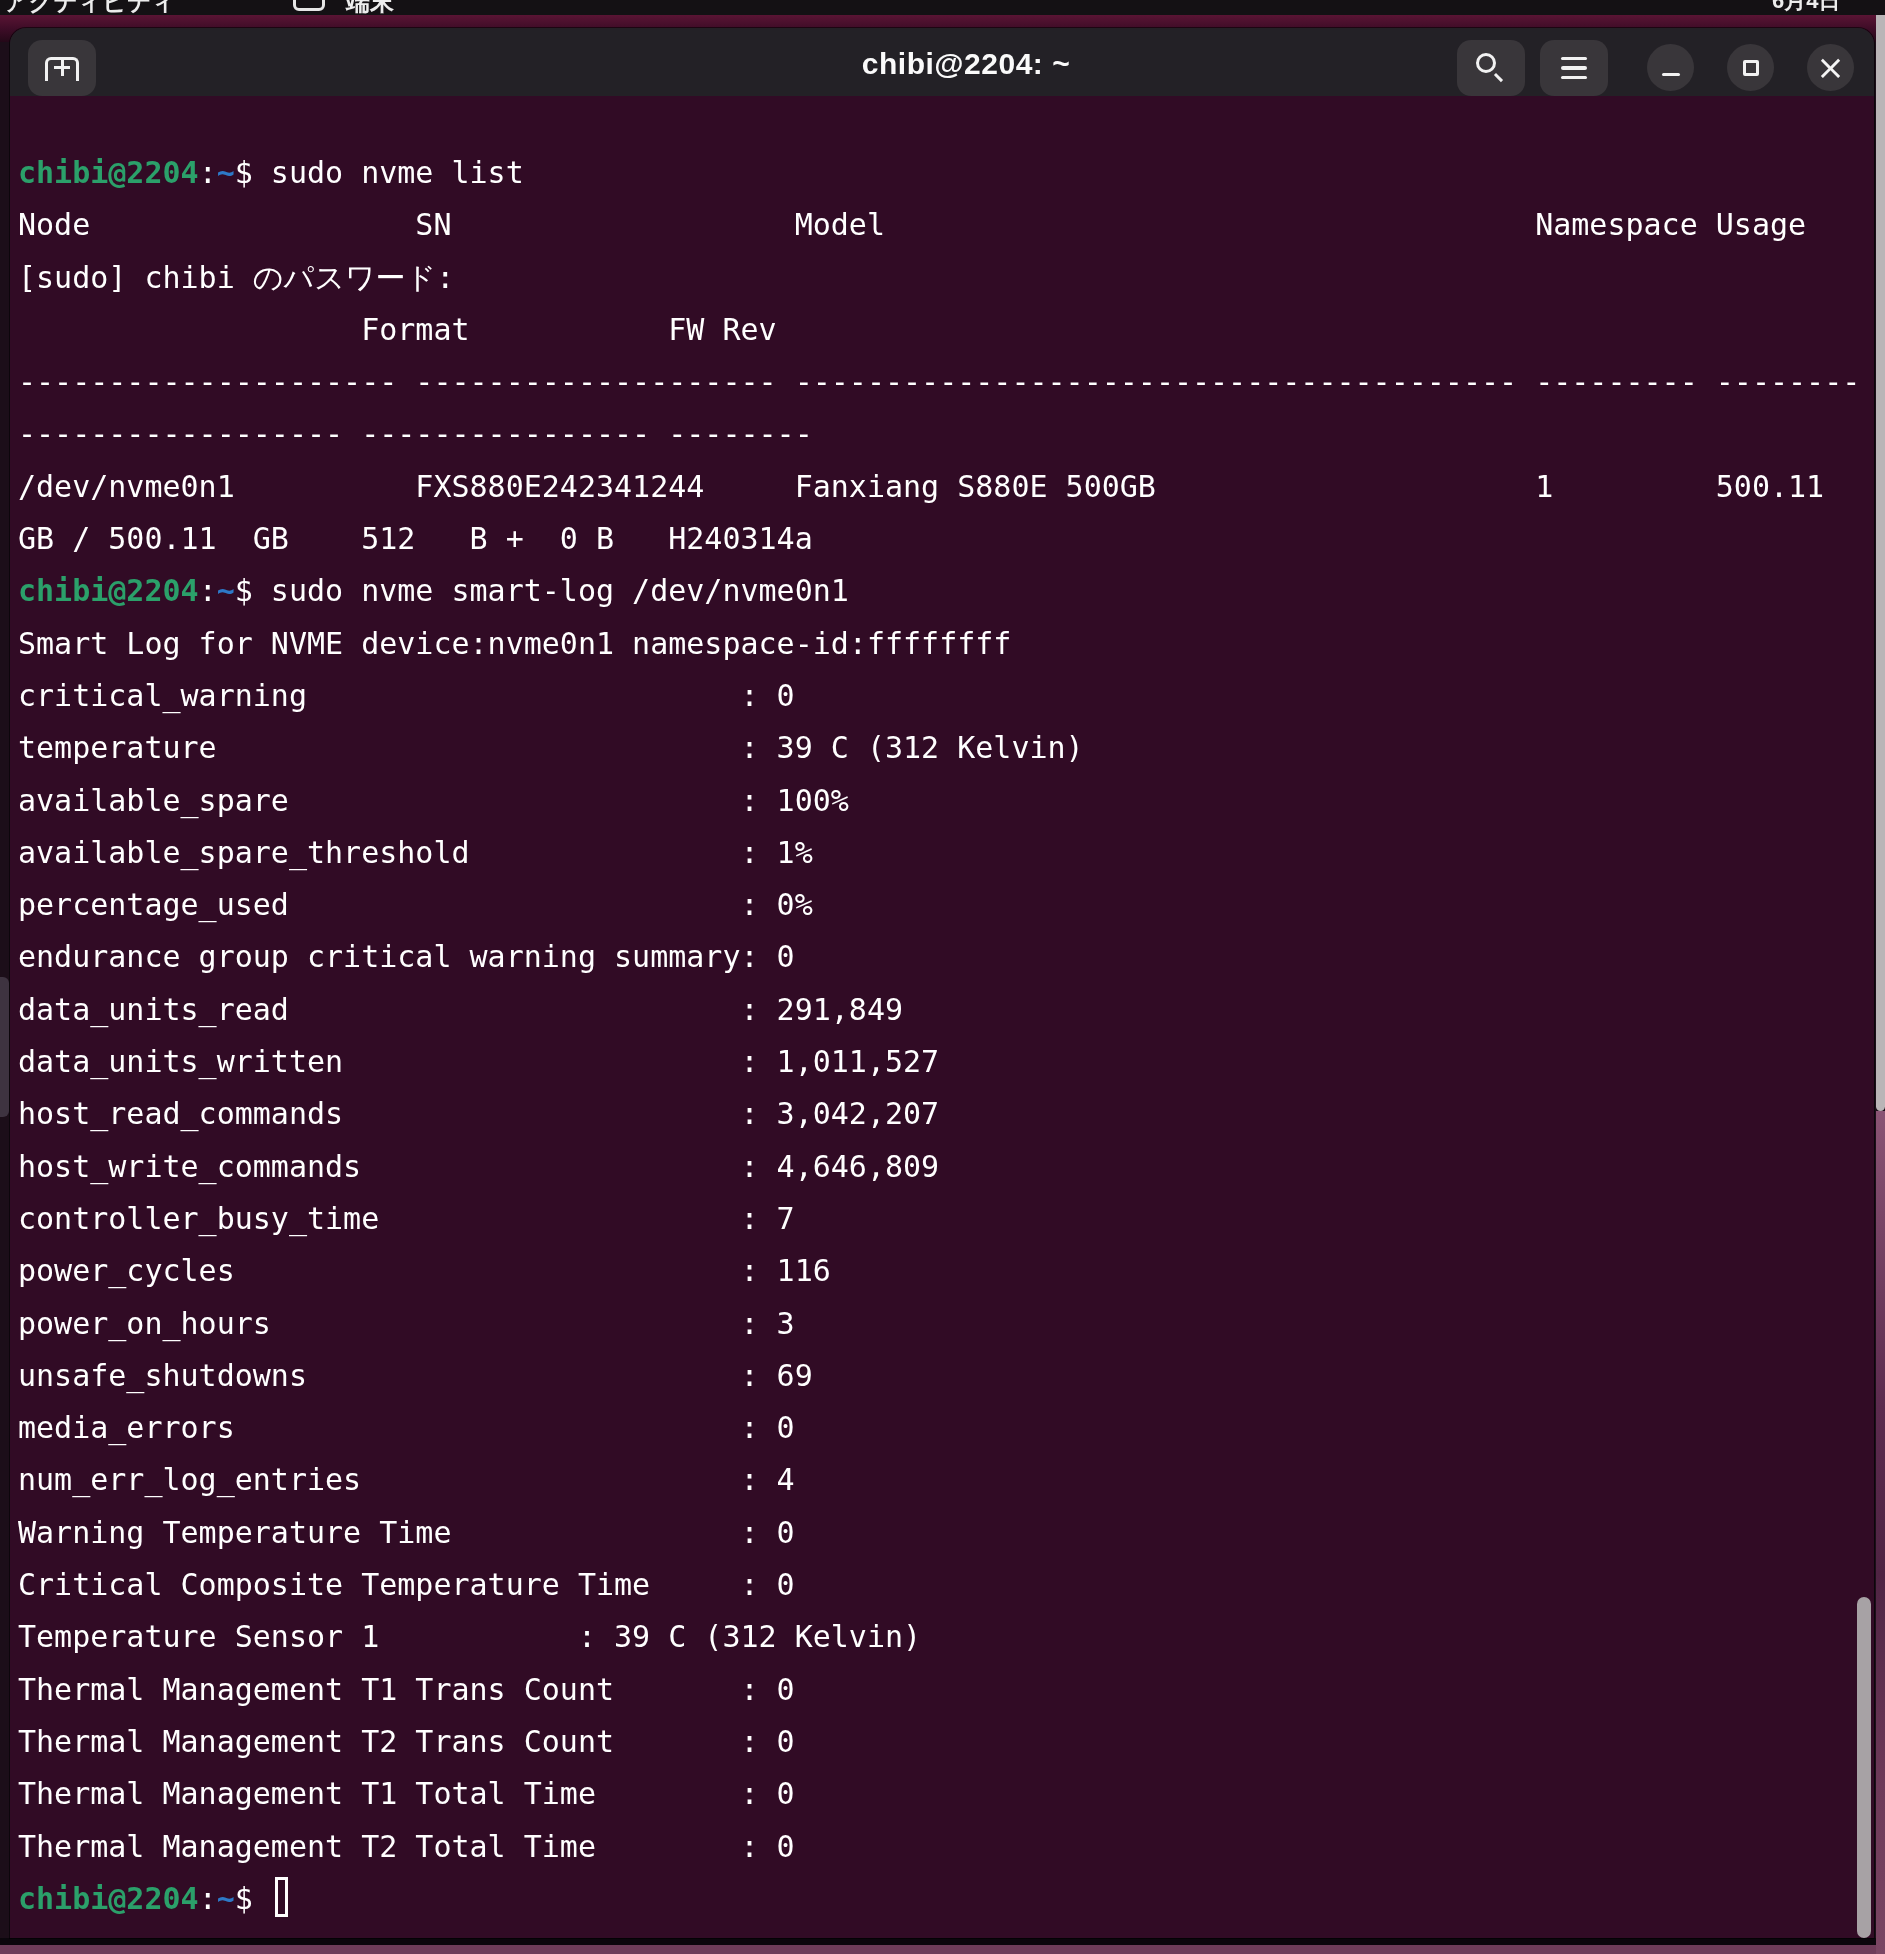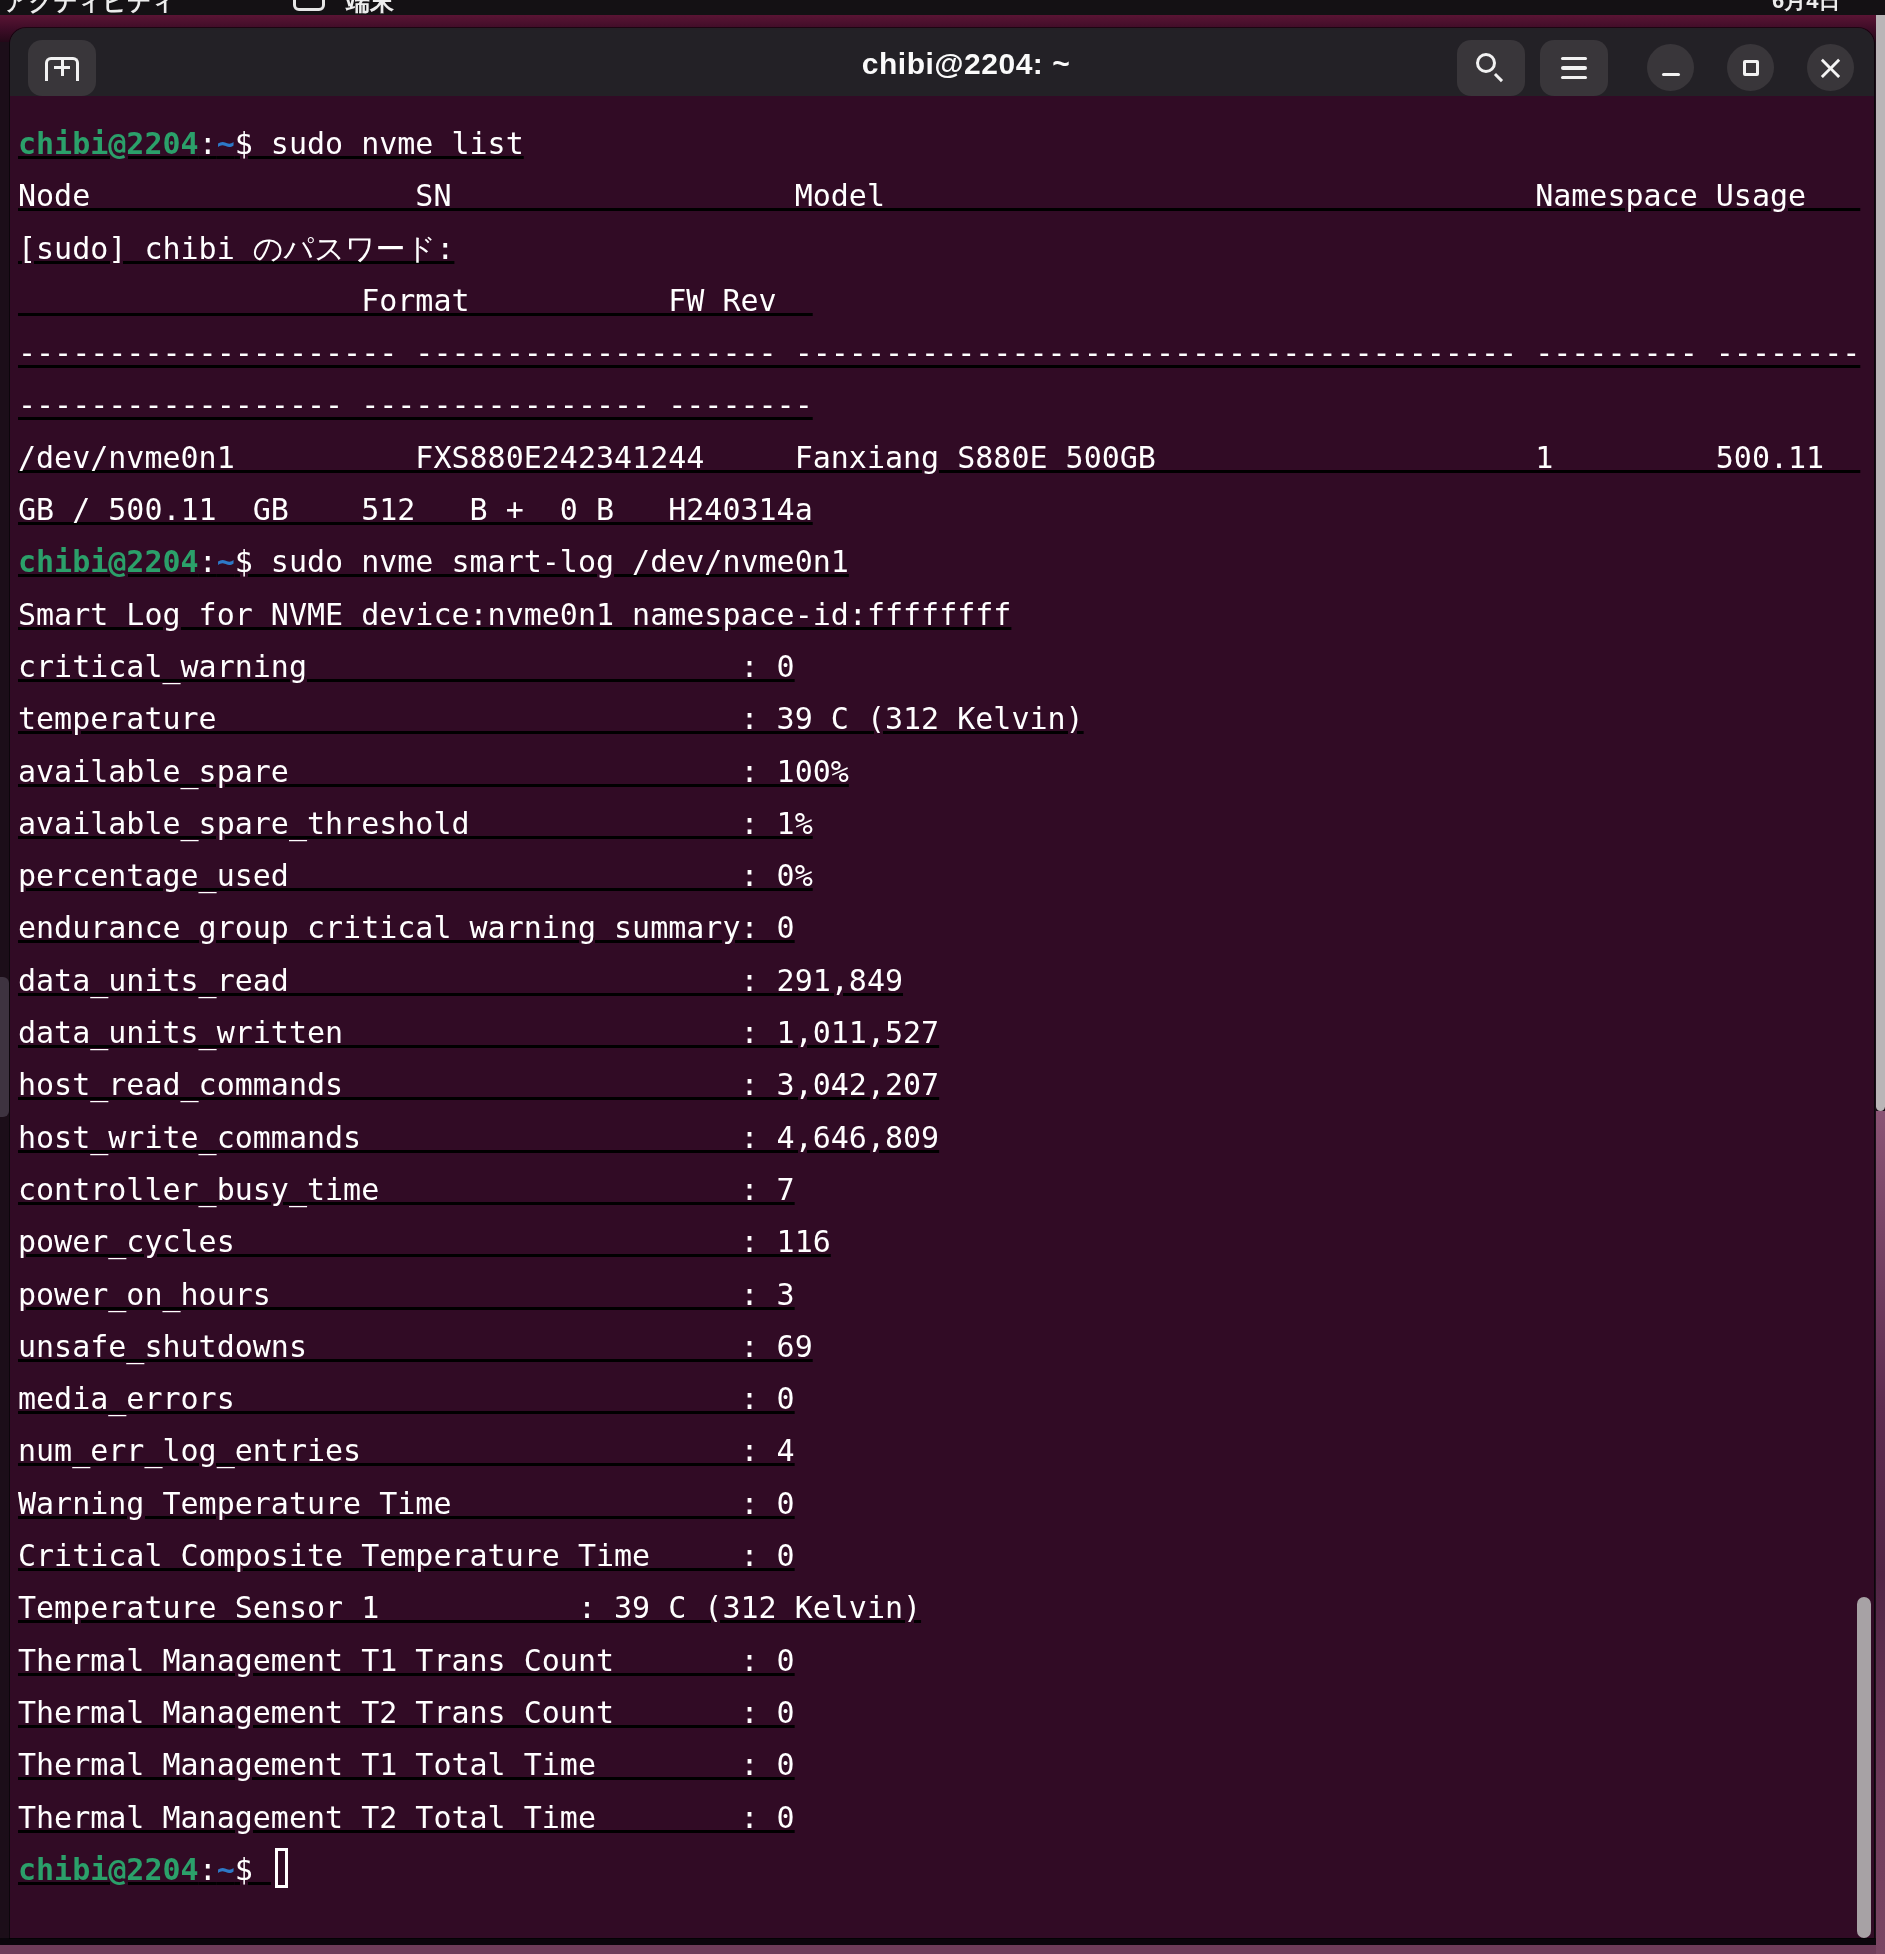--- a/index.html
+++ b/index.html
@@ -58,21 +58,21 @@
   .i-search{position:relative;width:30px;height:30px;}
   .i-search .lens{position:absolute;left:0;top:0;width:20px;height:20px;border:3px solid #f2f2f2;border-radius:50%;}
   .i-search .handle{position:absolute;left:20px;top:20px;width:10px;height:3px;background:#f2f2f2;transform:rotate(45deg);transform-origin:0 0;}
   .i-menu{display:flex;flex-direction:column;gap:6px;}
   .i-menu b{display:block;width:26px;height:3.5px;background:#f2f2f2;border-radius:2px;}
   .i-min{display:block;width:18px;height:3.5px;background:#f2f2f2;margin-top:14px;border-radius:2px;}
   .i-max{display:block;width:16px;height:16px;border:3px solid #f2f2f2;border-radius:2px;}
   .i-close{color:#f5f5f5;font-size:34px;line-height:1;font-family:"DejaVu Sans",sans-serif;transform:translateY(-1px);}
 
   
-  .term{position:absolute;left:0;top:68px;right:0;bottom:0;overflow:hidden;padding:22px 0 0 8px;text-decoration:underline;}
+  .term{position:absolute;left:0;top:68px;right:0;bottom:0;overflow:hidden;padding:51px 0 0 8px;}
   .tline{white-space:pre;font-family:"DejaVu Sans Mono",monospace;font-size:30px;line-height:52.3px;color:var(--fg);}
   .sg-g{color:var(--green);font-weight:bold;}
   .sg-b{color:var(--blue);font-weight:bold;}
   .cursor{display:inline-block;width:13px;height:40px;border:3px solid #ffffff;vertical-align:-8px;margin-left:4px;}
 
   
   .term-scroll-thumb{position:absolute;left:1857px;top:1597px;width:14px;height:341px;background:var(--gray-thumb);border-radius:7px;z-index:4;}
 </style>
 </head>
 <body>

